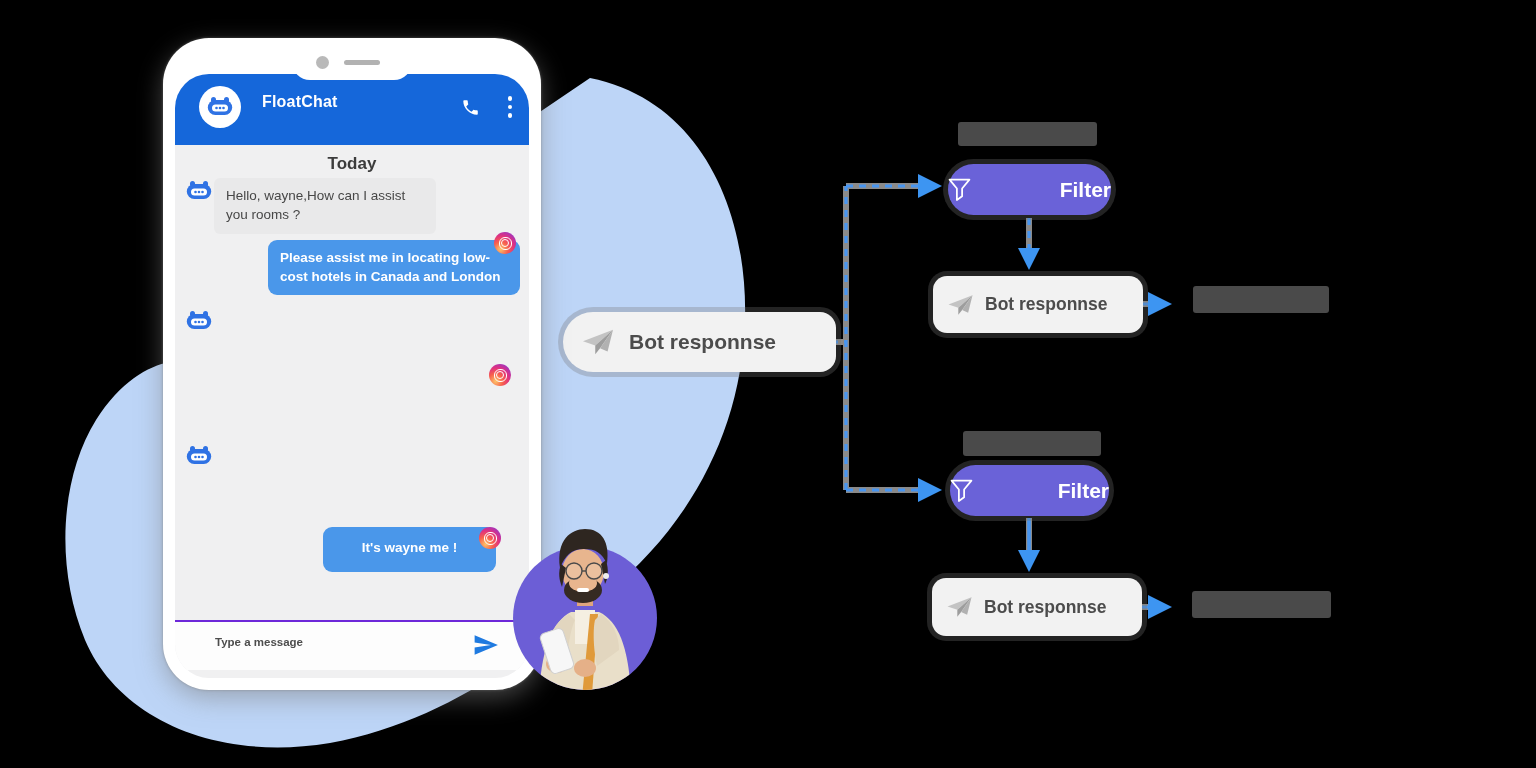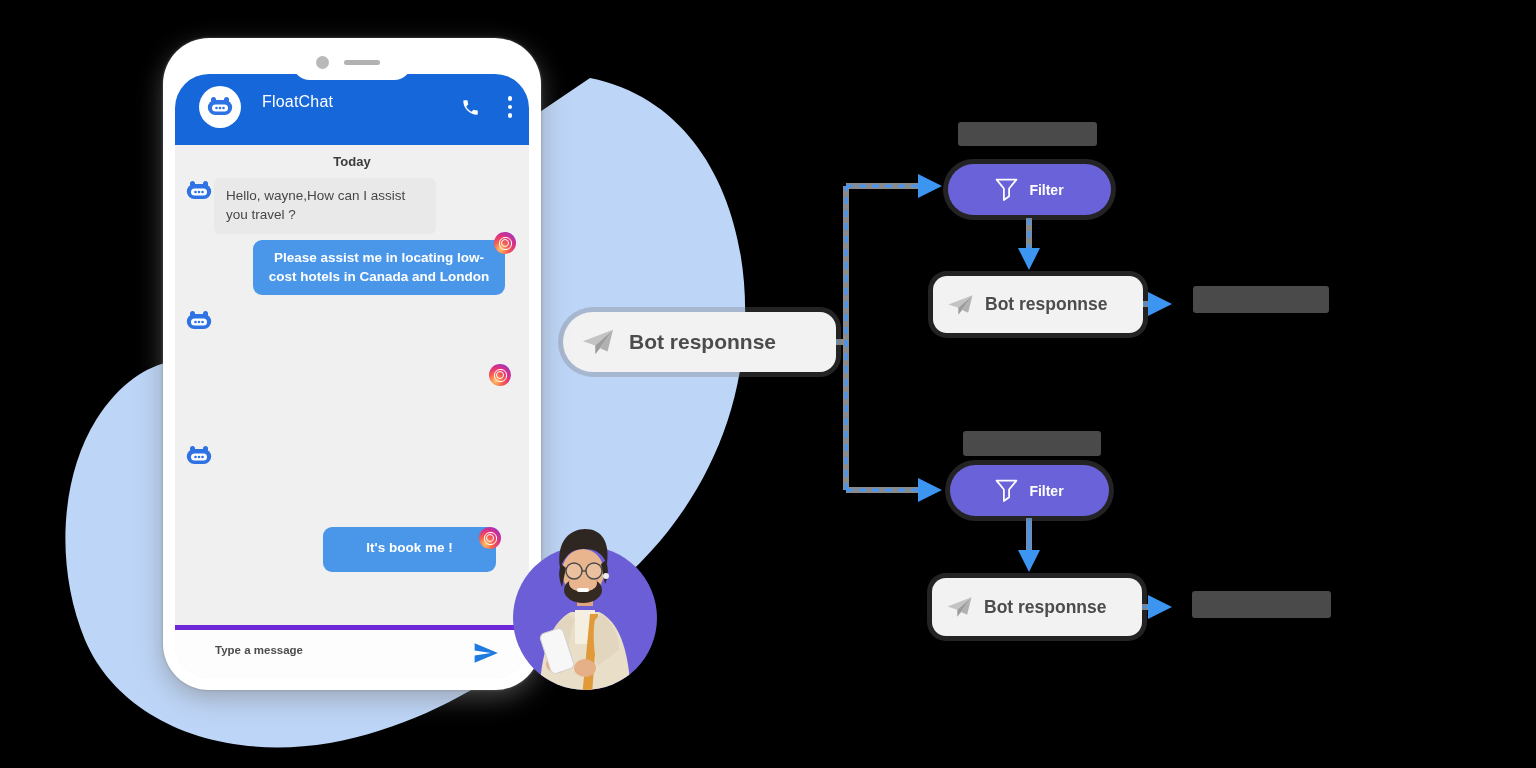--- a/index.html
+++ b/index.html
@@ -13,63 +13,63 @@
   .phone{position:absolute;left:163px;top:38px;width:378px;height:652px;background:#fff;
          border-radius:46px;z-index:3;box-shadow:0 8px 26px rgba(125,125,125,.55),0 0 3px rgba(120,120,120,.6);}
   .notch{position:absolute;left:129px;top:0;width:120px;height:42px;background:#fff;
          border-radius:0 0 18px 18px;z-index:5;}
   .cam-dot{position:absolute;left:24px;top:18px;width:13px;height:13px;border-radius:50%;background:#b9b9b9;}
   .speaker{position:absolute;left:52px;top:22px;width:36px;height:5px;border-radius:3px;background:#b2b2b2;}
   .ph-header{position:absolute;left:12px;top:36px;width:354px;height:71px;background:#1567da;
              border-radius:34px 34px 0 0;z-index:4;}
   .logo-circle{position:absolute;left:24px;top:12px;width:42px;height:42px;border-radius:50%;background:#fff;
                display:flex;align-items:center;justify-content:center;}
-  .app-name{position:absolute;left:87px;top:19px;color:#fff;font-size:16px;font-weight:400;letter-spacing:.2px;}
+  .app-name{position:absolute;left:87px;top:19px;color:#fff;font-size:16px;font-weight:700;letter-spacing:.2px;}
   .app-status{position:absolute;left:88px;top:43px;color:rgba(255,255,255,.88);font-size:10px;margin-top:32px;}
   .call-btn{position:absolute;left:282px;top:20px;width:26px;height:26px;display:flex;align-items:center;justify-content:center;}
   .menu-btn{position:absolute;left:328px;top:18px;width:14px;height:30px;display:flex;flex-direction:column;
             align-items:center;justify-content:center;gap:4px;}
   .menu-btn i{width:4.5px;height:4.5px;border-radius:50%;background:#fff;}
 
   .screen{position:absolute;left:12px;top:107px;width:354px;height:533px;background:#f0f0f1;
           border-radius:0 0 34px 34px;overflow:hidden;z-index:4;}
-  .today{position:absolute;left:0;top:9px;width:100%;text-align:center;font-size:13px;font-weight:700;color:#3c3c3c;}
+  .today{position:absolute;left:0;top:9px;width:100%;text-align:center;font-size:17px;font-weight:700;color:#3c3c3c;}
 
   .robot-av{position:absolute;width:26px;height:20px;}
   .msg-bot{position:absolute;background:#e9e9ea;border-radius:6px;color:#474747;font-size:13.5px;
            line-height:1.4;padding:9px 12px;box-sizing:border-box;}
   .msg-user{position:absolute;background:#4a97ea;border-radius:9px;color:#fff;font-size:13.5px;font-weight:600;
             line-height:1.38;padding:9px 12px;box-sizing:border-box;}
   .insta{position:absolute;width:22px;height:22px;border-radius:50%;z-index:6;
          background:radial-gradient(circle at 30% 78%, #fdc468 0%, #f7604d 32%, #e0317f 58%, #a733b8 80%, #5b4fd4 100%);}
   .insta::before{content:"";position:absolute;inset:4.5px;border:1.6px solid #fff;border-radius:6px;}
   .insta::after{content:"";position:absolute;top:50%;left:50%;width:6px;height:6px;margin:-3.8px 0 0 -3.8px;
                 border:1.5px solid #fff;border-radius:50%;}
 
-  .input-bar{position:absolute;left:0;bottom:0;width:100%;height:48px;background:#fdfdfd;
-             border-top:5px solid #6d28d9;}
+  .input-bar{position:absolute;left:0;bottom:8px;width:100%;height:48px;background:#fdfdfd;
+             border-top:2px solid #6d28d9;}
   .type-input{position:absolute;left:38px;top:13px;width:220px;border:none;outline:none;background:transparent;
               font-size:11.5px;font-weight:600;color:#4d4d4d;font-family:inherit;}
   .type-input::placeholder{color:#4d4d4d;opacity:1;}
   .send-btn{position:absolute;right:30px;top:10px;width:26px;height:26px;}
 
   
   .person{position:absolute;left:505px;top:526px;width:160px;height:180px;z-index:6;}
 
   
   svg.wires{position:absolute;inset:0;z-index:1;pointer-events:none;}
   .halo{box-shadow:0 0 0 5px rgba(115,115,115,.30);}
   .node{position:absolute;background:#f2f2f2;display:flex;align-items:center;z-index:2;
         color:#4c4c4c;font-weight:700;}
   .node .plane{flex:0 0 auto;}
   .root-node{left:563px;top:312px;width:255px;height:60px;border-radius:30px 16px 16px 30px;
              font-size:21px;padding-left:18px;gap:14px;}
   .small-node{width:196px;height:57px;border-radius:14px;font-size:17.5px;padding-left:14px;gap:11px;}
-  .filter-btn{position:absolute;background:#6a62d8;display:flex;align-items:center;justify-content:center;
-              gap:11px;border-radius:26px;color:#fff;font-weight:700;font-size:14px;z-index:2;}
+  .filter-btn{position:absolute;background:#6a62d8;display:flex;align-items:center;justify-content:space-between;
+              gap:11px;border-radius:26px;color:#fff;font-weight:700;font-size:21px;z-index:2;}
   .obscured{position:absolute;background:#4a4a4a;border-radius:3px;z-index:2;}
 </style>
 </head>
 <body>
 
 <div class="stage">
 
   <svg class="blob" width="1536" height="768" viewBox="0 0 1536 768">
     <path d="M 590 78
              C 700 100, 748 210, 745 320
@@ -156,36 +156,36 @@
       <span class="cam-dot"></span>
       <span class="speaker"></span>
     </div>
 
     <div class="screen">
       <div class="today">Today</div>
 
       <svg class="robot-av" style="left:11px;top:36px;" viewBox="0 0 26 20">
           <use href="#robot-head"></use>
         </svg>
-      <div class="msg-bot" style="left:39px;top:33px;width:222px;">Hello, wayne,How can I assist you travel ?</div>
-
-      <div class="msg-user" style="left:78px;top:95px;width:252px;text-align:center;">Please assist me in locating low-cost hotels  in Canada and London</div>
+      <div class="msg-bot" style="left:39px;top:33px;width:222px;">Hello, wayne,How can I assist you rooms ?</div>
+
+      <div class="msg-user" style="left:93px;top:95px;width:252px;">Please assist me in locating low-cost hotels  in Canada and London</div>
       <span class="insta" style="left:319px;top:87px;"></span>
 
       <svg class="robot-av" style="left:11px;top:166px;" viewBox="0 0 26 20">
           <use href="#robot-head"></use>
         </svg>
 
       <span class="insta" style="left:314px;top:219px;"></span>
 
       <svg class="robot-av" style="left:11px;top:301px;" viewBox="0 0 26 20">
           <use href="#robot-head"></use>
         </svg>
 
-      <div class="msg-user" style="left:148px;top:382px;width:173px;height:45px;text-align:center;padding-top:12px;">It's book me !</div>
+      <div class="msg-user" style="left:148px;top:382px;width:173px;height:45px;text-align:center;padding-top:12px;">It's wayne me !</div>
       <span class="insta" style="left:304px;top:382px;"></span>
 
       <div class="input-bar">
         <input class="type-input" type="text" placeholder="Type a message" style="">
         <div class="send-btn">
           <svg width="26" height="26" viewBox="0 0 24 24">
             <path fill="#1f7ae0" d="M1.5 21 L23 12 L1.5 3 L1.5 9.7 L16.5 12 L1.5 14.3 Z"></path>
           </svg>
         </div>
       </div>

